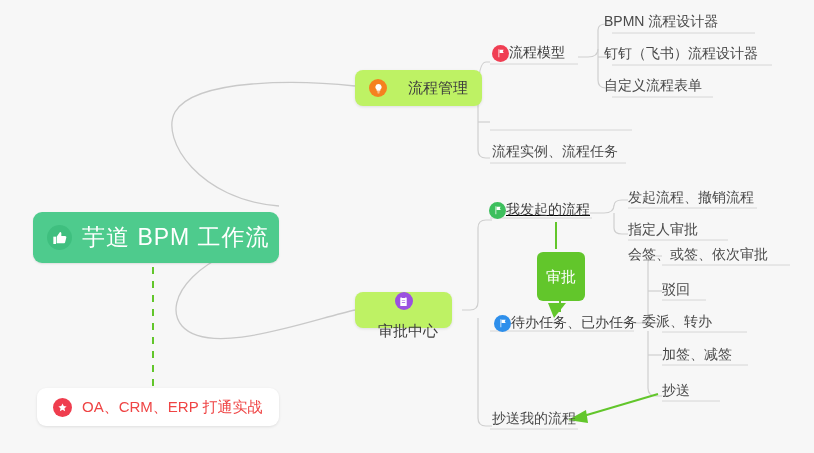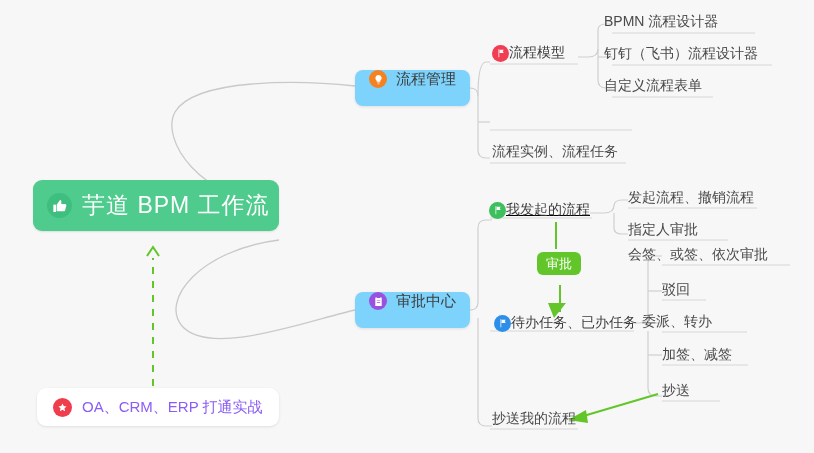--- a/index.html
+++ b/index.html
@@ -9,21 +9,21 @@
     font-family:"Liberation Sans","DejaVu Sans",sans-serif;
     overflow:hidden;
     position:relative;
   }
   #stage{position:absolute;left:0;top:0;width:814px;height:453px;}
   svg.links{position:absolute;left:0;top:0;width:814px;height:453px;pointer-events:none;}
 
   
   .root-node{
     position:absolute;
-    left:33px;top:180px;
+    left:33px;top:212px;
     width:246px;height:51px;
     background:#4ECB8D;
     border-radius:9px;
     display:flex;align-items:center;
     box-sizing:border-box;
     padding-left:14px;
     box-shadow:0 1px 2px rgba(0,0,0,.10);
   }
   .root-label{
     color:#ffffff;
@@ -35,28 +35,29 @@
   .badge-circle{
     width:25px;height:25px;border-radius:50%;
     display:flex;align-items:center;justify-content:center;
     flex:0 0 auto;
   }
   .badge-circle svg{display:block;}
 
   
   .pill{
     position:absolute;
-    background:#7dd3fc;
+    background:#bef264;
     border-radius:8px;
     box-shadow:0 1px 3px rgba(0,0,0,.10);
-    display:flex;align-items:flex-start;
+    display:flex;align-items:center;
     box-sizing:border-box;
     padding:0 14px;
     height:36px;
     white-space:nowrap;
+    gap:12px;
   }
   .pill .pill-label{
     font-size:15px;color:#3d3d3d;margin-left:9px;
   }
   .icon-sm{
     width:18px;height:18px;border-radius:50%;
     display:flex;align-items:center;justify-content:center;flex:0 0 auto;
   }
   .icon-sm svg{display:block;}
 
@@ -79,41 +80,41 @@
     white-space:nowrap;
     line-height:20px;
   }
 
   
   .anno-chip{
     position:absolute;
     background:#62C62B;
     color:#ffffff;
     border-radius:6px;
-    font-size:13px;
-    padding:5px 9px;
+    font-size:15px;
+    padding:17px 9px;
     white-space:nowrap;
     line-height:1;
   }
 
   
   .callout{
     position:absolute;
     left:37px;top:388px;
     height:38px;
     background:#ffffff;
     border-radius:9px;
     box-shadow:0 1px 3px rgba(0,0,0,.10);
     display:flex;align-items:center;
     padding:0 16px;
     box-sizing:border-box;
     white-space:nowrap;
   }
   .callout .callout-label{
-    font-size:15px;color:#8b5cf6;margin-left:10px;
+    font-size:15px;color:#ef4444;margin-left:10px;
   }
 </style>
 </head>
 <body>
 
 <div id="stage">
 
   <svg class="links" viewBox="0 0 814 453" xmlns="http://www.w3.org/2000/svg">
     <g fill="none" stroke="#c9c9c9" stroke-width="1.3">
 
@@ -195,21 +196,21 @@
     <span class="icon-sm" style="background:#F5811F;">
       <svg width="11" height="11" viewBox="0 0 24 24" fill="#ffffff">
         <path d="M12 2a7 7 0 0 0-4 12.7V17h8v-2.3A7 7 0 0 0 12 2z"></path>
         <rect x="9" y="18.5" width="6" height="1.8" rx=".9"></rect>
         <rect x="10" y="21" width="4" height="1.6" rx=".8"></rect>
       </svg>
     </span>
     <span class="pill-label">流程管理</span>
   </div>
 
-  <div class="pill" style="left:355px;top:292px;">
+  <div class="pill" style="left:355px;top:292px;flex-direction:column;">
     <span class="icon-sm" style="background:#9B51E0;">
       <svg width="11" height="11" viewBox="0 0 24 24" fill="#ffffff">
         <path d="M6 3h12a1 1 0 0 1 1 1v17a1 1 0 0 1-1 1H6a1 1 0 0 1-1-1V4a1 1 0 0 1 1-1z"></path>
         <rect x="8.5" y="1" width="7" height="3.4" rx="1.2" fill="#9B51E0"></rect>
         <rect x="8" y="9" width="8" height="1.6" rx=".8" fill="#9B51E0"></rect>
         <rect x="8" y="13" width="8" height="1.6" rx=".8" fill="#9B51E0"></rect>
       </svg>
     </span>
     <span class="pill-label">审批中心</span>
   </div>

